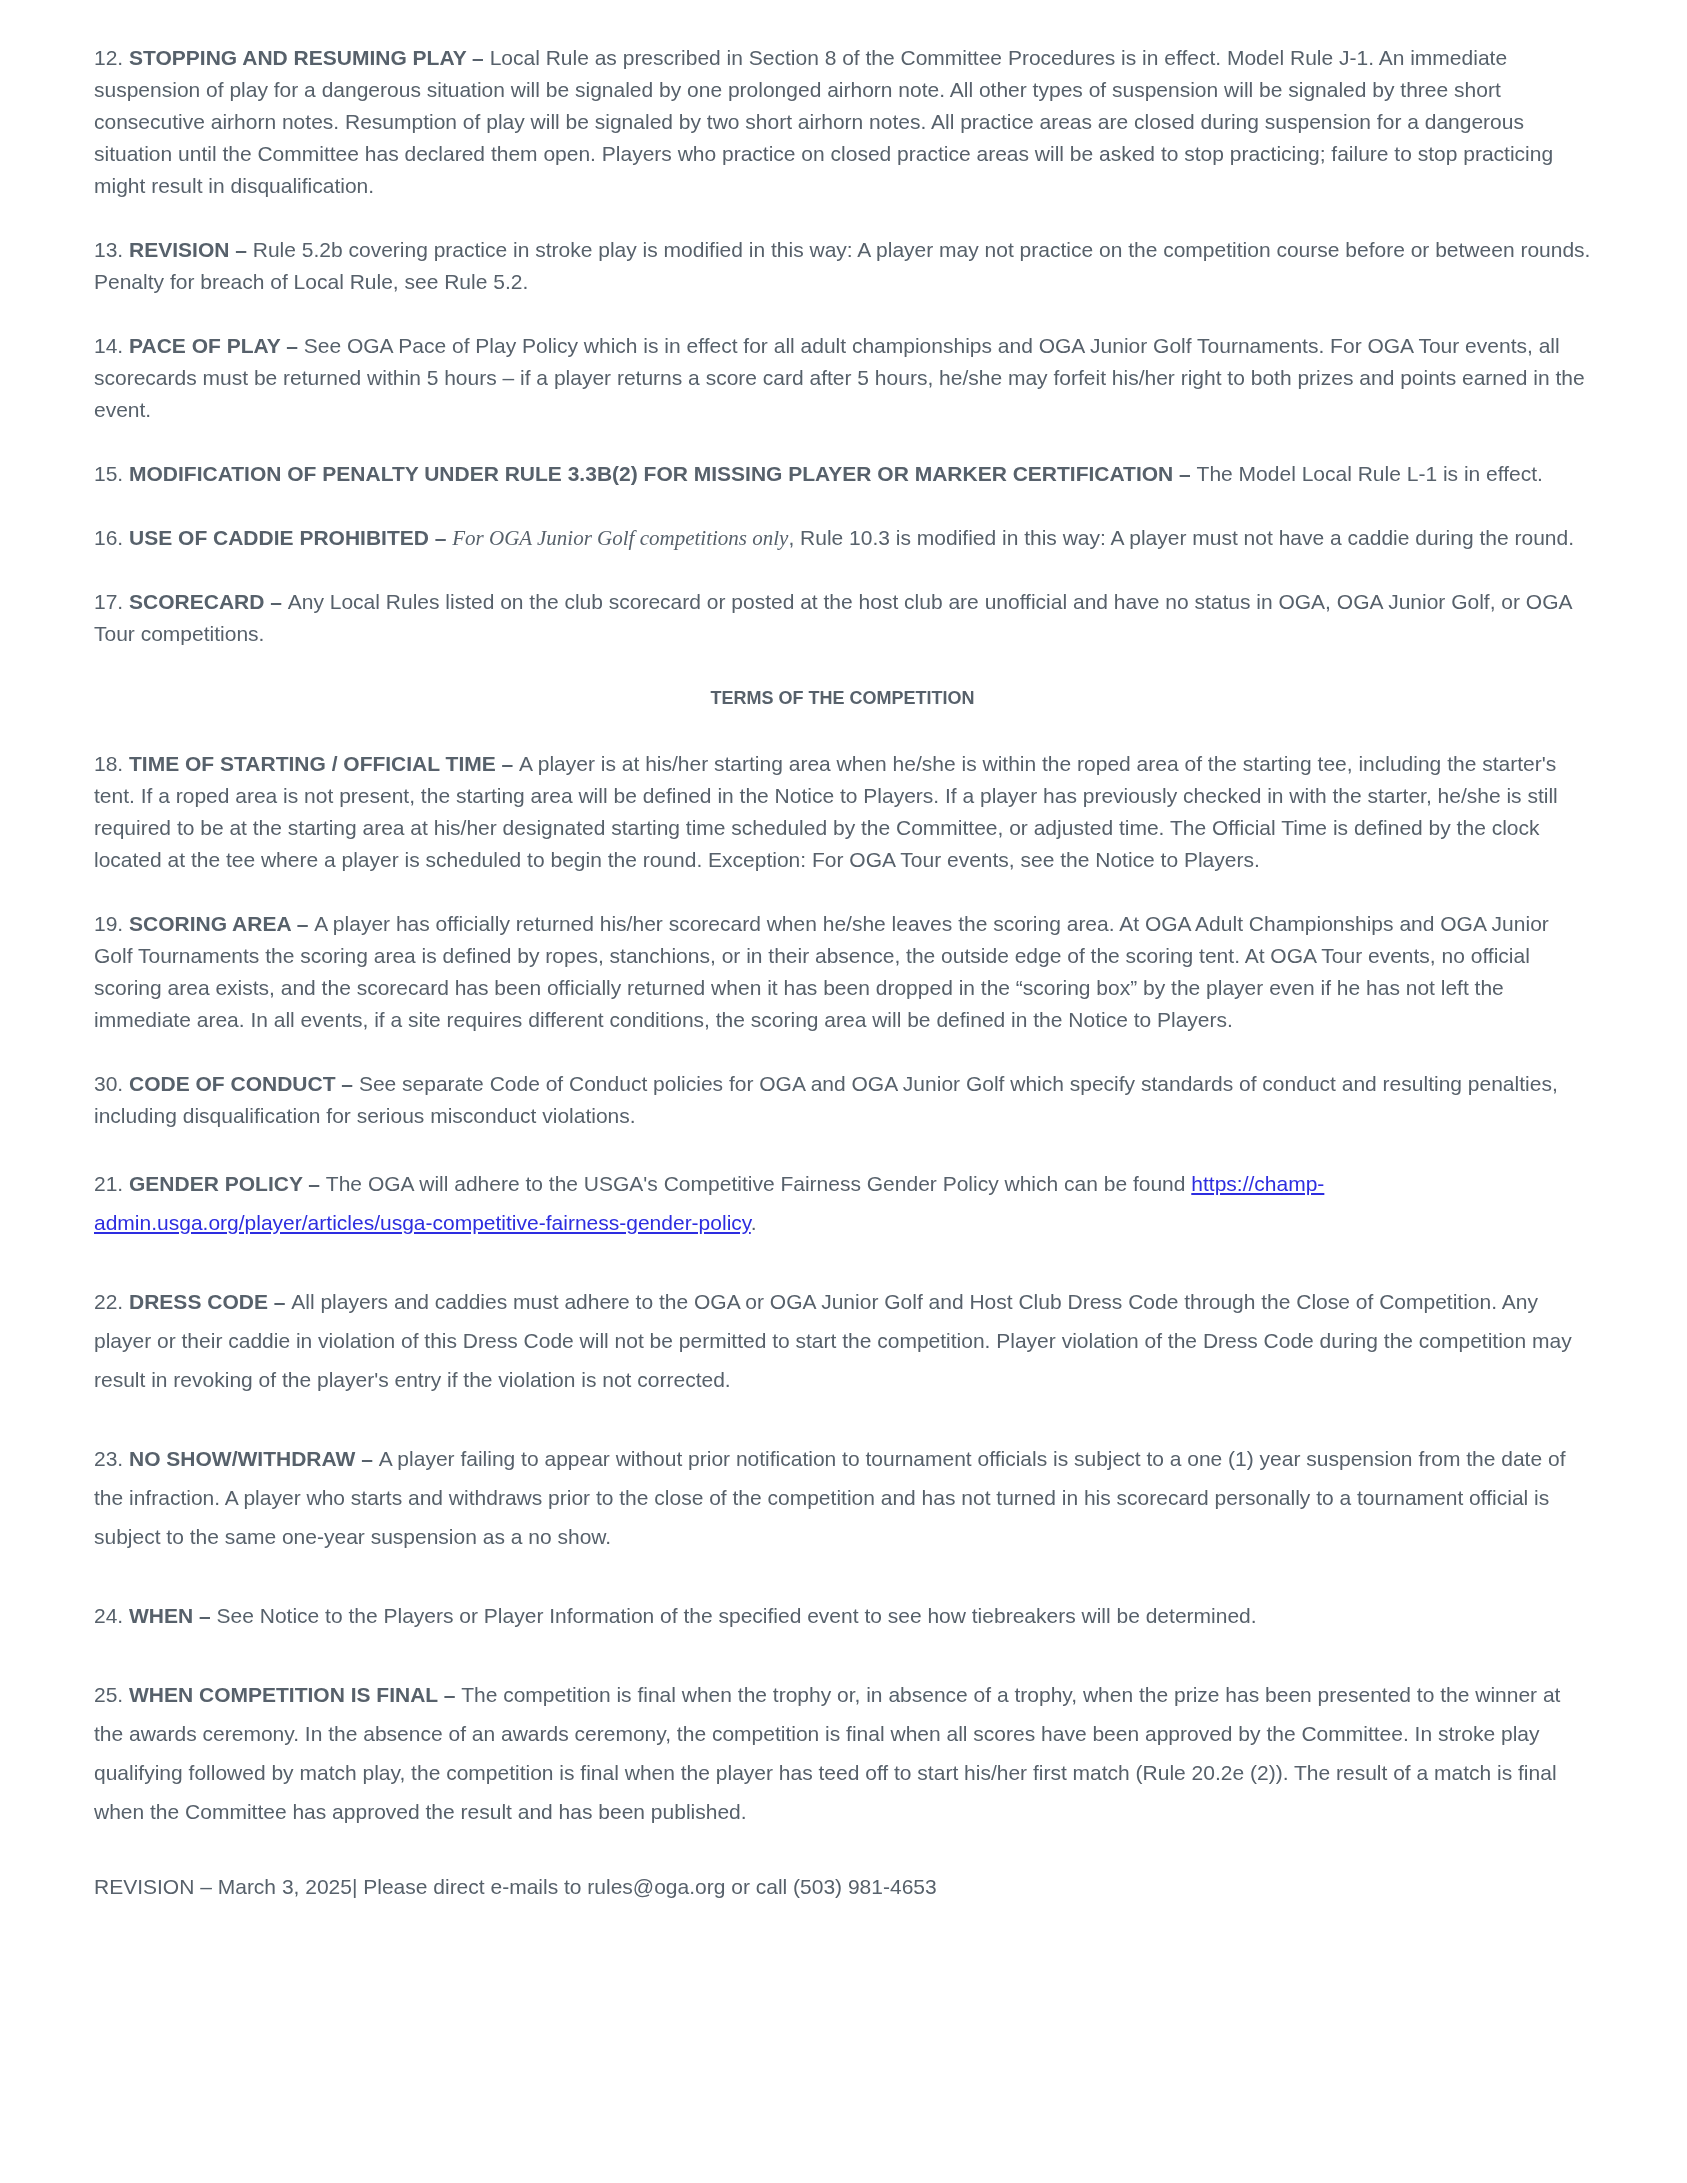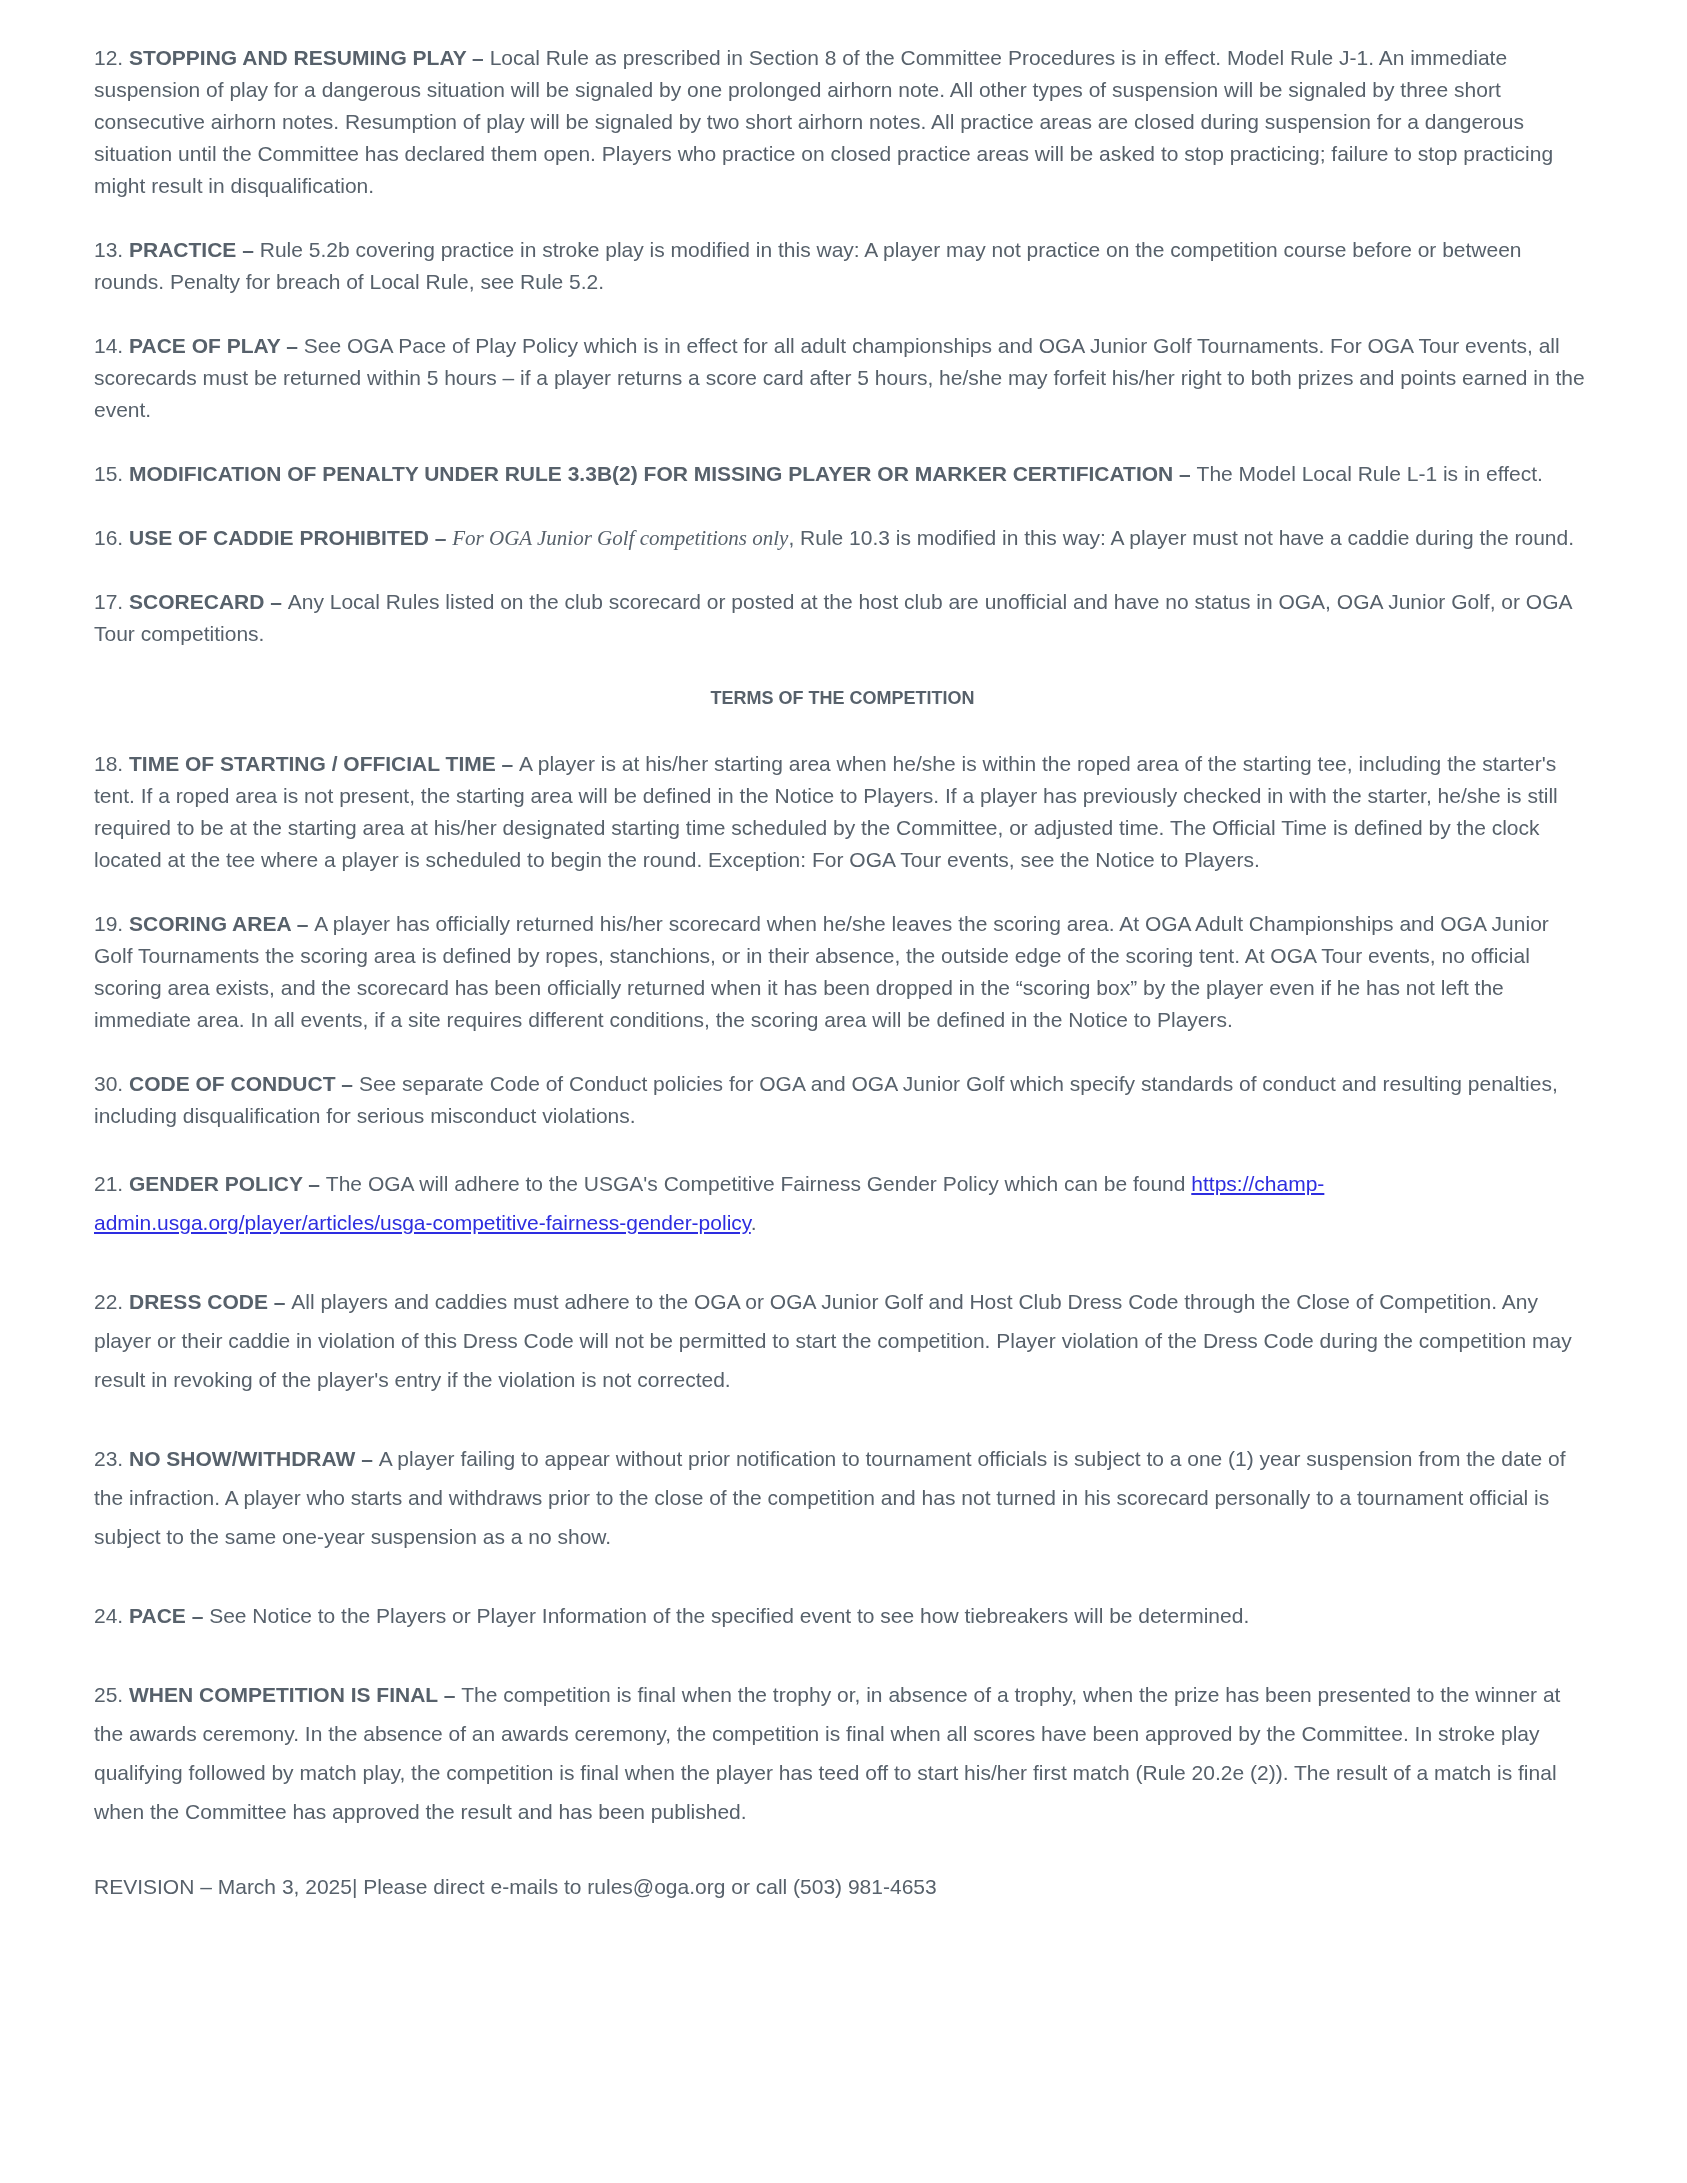--- a/index.html
+++ b/index.html
@@ -55,30 +55,30 @@
     line-height: 32px;
     margin: 32px 0 0 0;
   }
 </style>
 </head>
 <body>
 
 <div class="page">
   <div id="doc-content">
       <p class="para tight"><span class="rule-number">12. </span><span class="rule-title">STOPPING AND RESUMING PLAY – </span><span class="seg-normal">Local Rule as prescribed in Section 8 of the Committee Procedures is in effect. Model Rule J-1. An immediate suspension of play for a dangerous situation will be signaled by one prolonged airhorn note. All other types of suspension will be signaled by three short consecutive airhorn notes. Resumption of play will be signaled by two short airhorn notes. All practice areas are closed during suspension for a dangerous situation until the Committee has declared them open. Players who practice on closed practice areas will be asked to stop practicing; failure to stop practicing might result in disqualification.</span></p>
-      <p class="para tight"><span class="rule-number">13. </span><span class="rule-title">PRACTICE – </span><span class="seg-normal">Rule 5.2b covering practice in stroke play is modified in this way: A player may not practice on the competition course before or between rounds. Penalty for breach of Local Rule, see Rule 5.2.</span></p>
+      <p class="para tight"><span class="rule-number">13. </span><span class="rule-title">REVISION – </span><span class="seg-normal">Rule 5.2b covering practice in stroke play is modified in this way: A player may not practice on the competition course before or between rounds. Penalty for breach of Local Rule, see Rule 5.2.</span></p>
       <p class="para tight"><span class="rule-number">14. </span><span class="rule-title">PACE OF PLAY – </span><span class="seg-normal">See OGA Pace of Play Policy which is in effect for all adult championships and OGA Junior Golf Tournaments. For OGA Tour events, all scorecards must be returned within 5 hours – if a player returns a score card after 5 hours, he/she may forfeit his/her right to both prizes and points earned in the event.</span></p>
       <p class="para tight"><span class="rule-number">15. </span><span class="rule-title">MODIFICATION OF PENALTY UNDER RULE 3.3B(2) FOR MISSING PLAYER OR MARKER CERTIFICATION – </span><span class="seg-normal">The Model Local Rule L-1 is in effect.</span></p>
       <p class="para tight"><span class="rule-number">16. </span><span class="rule-title">USE OF CADDIE PROHIBITED – </span><span class="seg-italic">For OGA Junior Golf competitions only</span><span class="seg-normal">, Rule 10.3 is modified in this way: A player must not have a caddie during the round.</span></p>
       <p class="para tight"><span class="rule-number">17. </span><span class="rule-title">SCORECARD – </span><span class="seg-normal">Any Local Rules listed on the club scorecard or posted at the host club are unofficial and have no status in OGA, OGA Junior Golf, or OGA Tour competitions.</span></p>
       <h2 class="section-heading">TERMS OF THE COMPETITION</h2>
       <p class="para tight"><span class="rule-number">18. </span><span class="rule-title">TIME OF STARTING / OFFICIAL TIME – </span><span class="seg-normal">A player is at his/her starting area when he/she is within the roped area of the starting tee, including the starter's tent. If a roped area is not present, the starting area will be defined in the Notice to Players. If a player has previously checked in with the starter, he/she is still required to be at the starting area at his/her designated starting time scheduled by the Committee, or adjusted time. The Official Time is defined by the clock located at the tee where a player is scheduled to begin the round.  Exception: For OGA Tour events, see the Notice to Players.</span></p>
       <p class="para tight"><span class="rule-number">19. </span><span class="rule-title">SCORING AREA – </span><span class="seg-normal">A player has officially returned his/her scorecard when he/she leaves the scoring area. At OGA Adult Championships and OGA Junior Golf Tournaments the scoring area is defined by ropes, stanchions, or in their absence, the outside edge of the scoring tent.  At OGA Tour events, no official scoring area exists, and the scorecard has been officially returned when it has been dropped in the “scoring box” by the player even if he has not left the immediate area. In all events, if a site requires different conditions, the scoring area will be defined in the Notice to Players.</span></p>
       <p class="para tight"><span class="rule-number">30. </span><span class="rule-title">CODE OF CONDUCT – </span><span class="seg-normal">See separate Code of Conduct policies for OGA and OGA Junior Golf which specify standards of conduct and resulting penalties, including disqualification for serious misconduct violations.</span></p>
       <p class="para loose"><span class="rule-number">21. </span><span class="rule-title">GENDER POLICY – </span><span class="seg-normal">The OGA will adhere to the USGA's Competitive Fairness Gender Policy which can be found </span><a class="doc-link" href="#">https://champ-admin.usga.org/player/articles/usga-competitive-fairness-gender-policy</a><span class="seg-normal">.</span></p>
       <p class="para loose"><span class="rule-number">22. </span><span class="rule-title">DRESS CODE – </span><span class="seg-normal">All players and caddies must adhere to the OGA or OGA Junior Golf and Host Club Dress Code through the Close of Competition.  Any player or their caddie in violation of this Dress Code will not be permitted to start the competition.  Player violation of the Dress Code during the competition may result in revoking of the player's entry if the violation is not corrected.</span></p>
       <p class="para loose"><span class="rule-number">23. </span><span class="rule-title">NO SHOW/WITHDRAW – </span><span class="seg-normal">A player failing to appear without prior notification to tournament officials is subject to a one (1) year suspension from the date of the infraction.  A player who starts and withdraws prior to the close of the competition and has not turned in his scorecard personally to a tournament official is subject to the same one-year suspension as a no show.</span></p>
-      <p class="para loose"><span class="rule-number">24. </span><span class="rule-title">PACE – </span><span class="seg-normal">See Notice to the Players or Player Information of the specified event to see how tiebreakers will be determined.</span></p>
+      <p class="para loose"><span class="rule-number">24. </span><span class="rule-title">WHEN – </span><span class="seg-normal">See Notice to the Players or Player Information of the specified event to see how tiebreakers will be determined.</span></p>
       <p class="para loose"><span class="rule-number">25. </span><span class="rule-title">WHEN COMPETITION IS FINAL – </span><span class="seg-normal">The competition is final when the trophy or, in absence of a trophy, when the prize has been presented to the winner at the awards ceremony.  In the absence of an awards ceremony, the competition is final when all scores have been approved by the Committee.  In stroke play qualifying followed by match play, the competition is final when the player has teed off to start his/her first match (Rule 20.2e (2)). The result of a match is final when the Committee has approved the result and has been published.</span></p>
     </div>
   <p class="footer-line">REVISION – March 3, 2025| Please direct e-mails to rules@oga.org or call (503) 981-4653</p>
 </div>
 
 
 </body></html>

